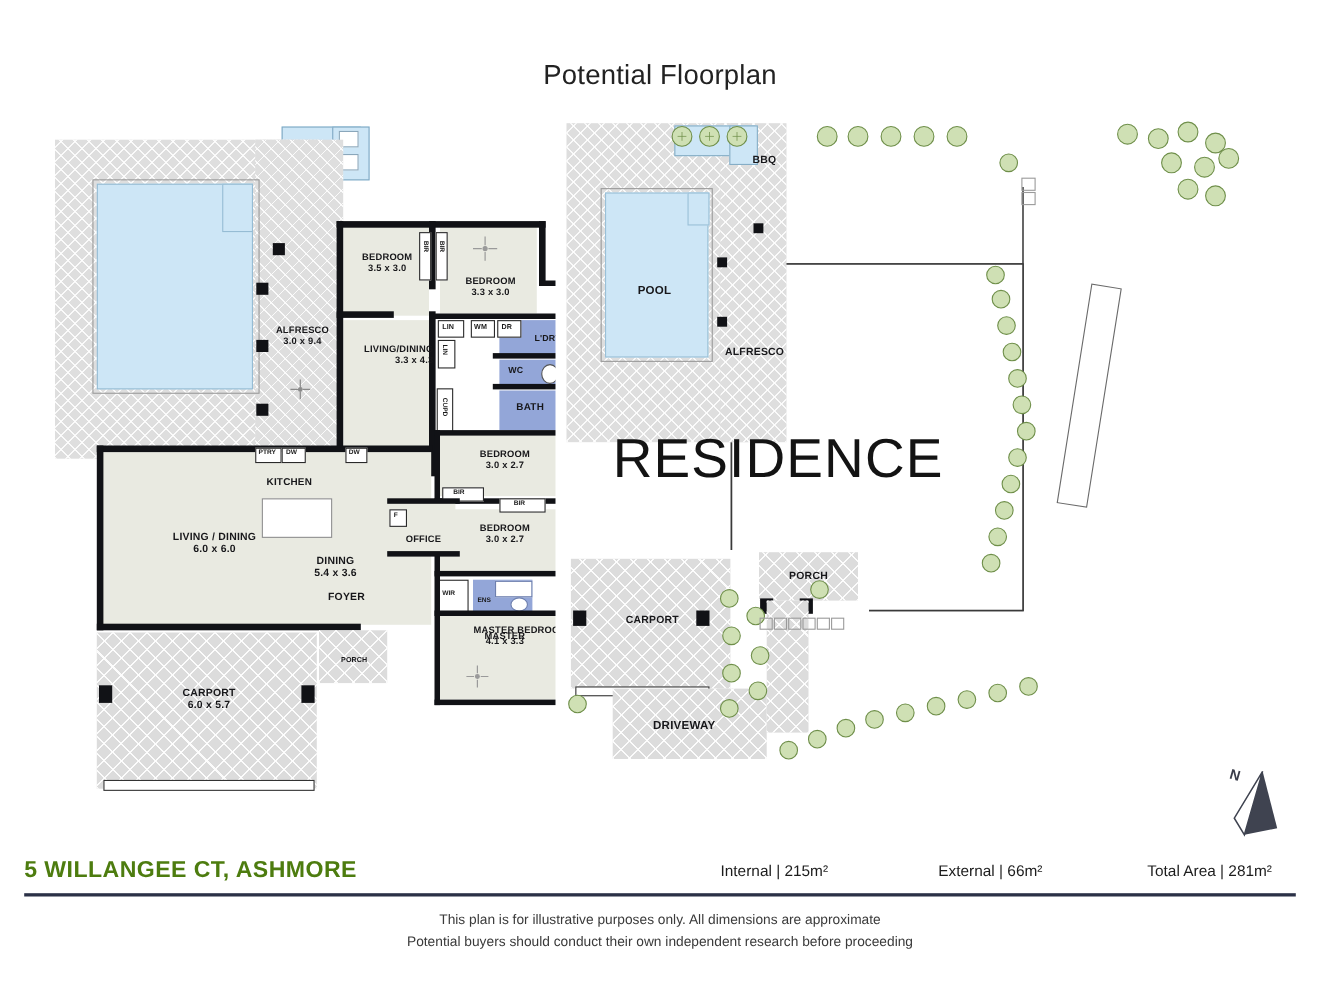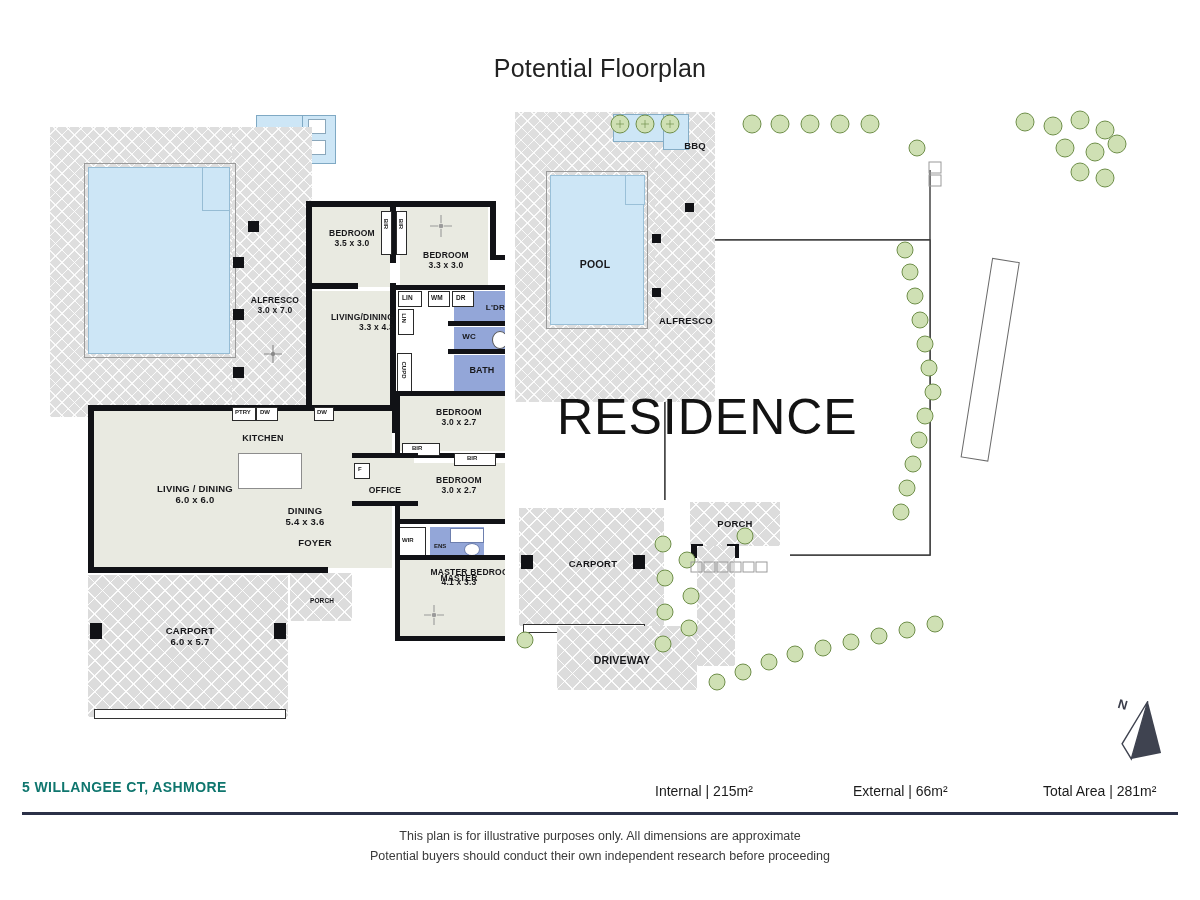--- a/index.html
+++ b/index.html
@@ -32,22 +32,22 @@
       repeating-linear-gradient(-45deg,rgba(255,255,255,.9) 0 1.3px,rgba(0,0,0,0) 1.3px 11px);
   }
   .floor{background:#e9eae1;}
   .water{background:#cde6f6;}
   .wet{background:#93a6d8;}
   .wall{background:#111216;}
   .white{background:#fff;}
 
   
   #footer-rule{position:absolute;left:22px;top:812px;width:1156px;height:3px;background:#2b3147;}
-  #address{position:absolute;left:22px;top:779px;font-size:14px;font-weight:700;
-           letter-spacing:.4px;color:#0f766e;}
+  #address{position:absolute;left:22px;top:779px;font-size:21px;font-weight:700;
+           letter-spacing:.4px;color:#4d7c0f;}
   .areaitem{position:absolute;top:783px;font-size:14px;color:#1c1c1c;white-space:nowrap;}
   #area-internal{left:655px;} #area-external{left:853px;} #area-total{left:1043px;}
   #brand{position:absolute;left:24px;top:826px;font-size:31px;font-weight:700;
          letter-spacing:13px;color:#111;}
   .disc{position:absolute;width:1200px;text-align:center;font-size:12.5px;color:#3a3a3a;}
   #disc1{left:0;top:829px;} #disc2{left:0;top:849px;}
 
   
   #north-arrow{position:absolute;left:1104px;top:692px;width:70px;height:80px;}
   #north-n{position:absolute;left:1118px;top:697px;font-size:13px;font-weight:700;
@@ -79,21 +79,21 @@
 
     <div class="abs paving" style="left:0px;top:22px;width:240px;height:290px;"></div>
     <div class="abs paving" style="left:182px;top:22px;width:80px;height:300px;"></div>
 
     <div class="abs water" style="left:38px;top:62px;width:140px;height:185px;border:1px solid #96bcd4;"></div>
     <div class="abs water" style="left:152px;top:62px;width:26px;height:42px;border:1px solid #96bcd4;"></div>
     <div class="abs" style="left:34px;top:58px;width:150px;height:193px;border:1px solid #9a9a9a;"></div>
 
     <div class="lbl" style="left:180px;top:190px;width:90px;font-size:8.5px;">
       <span>ALFRESCO</span>
-      <span class="dim">3.0 x 7.0</span>
+      <span class="dim">3.0 x 9.4</span>
     </div>
 
     <div class="abs wall" style="left:198px;top:116px;width:11px;height:11px;"></div>
     <div class="abs wall" style="left:183px;top:152px;width:11px;height:11px;"></div>
     <div class="abs wall" style="left:183px;top:204px;width:11px;height:11px;"></div>
     <div class="abs wall" style="left:183px;top:262px;width:11px;height:11px;"></div>
 
     <div class="abs" style="left:212px;top:238px;width:22px;height:22px;">
       <svg viewBox="0 0 22 22" width="22" height="22">
           <g fill="none" stroke="#8a8a8a" stroke-width="1.1">

